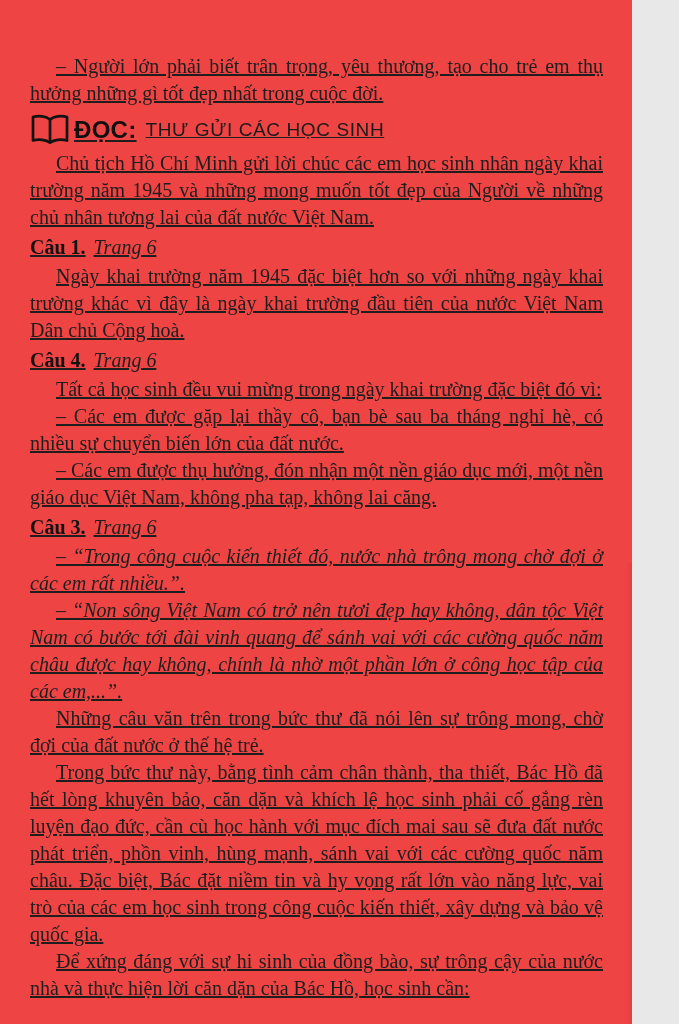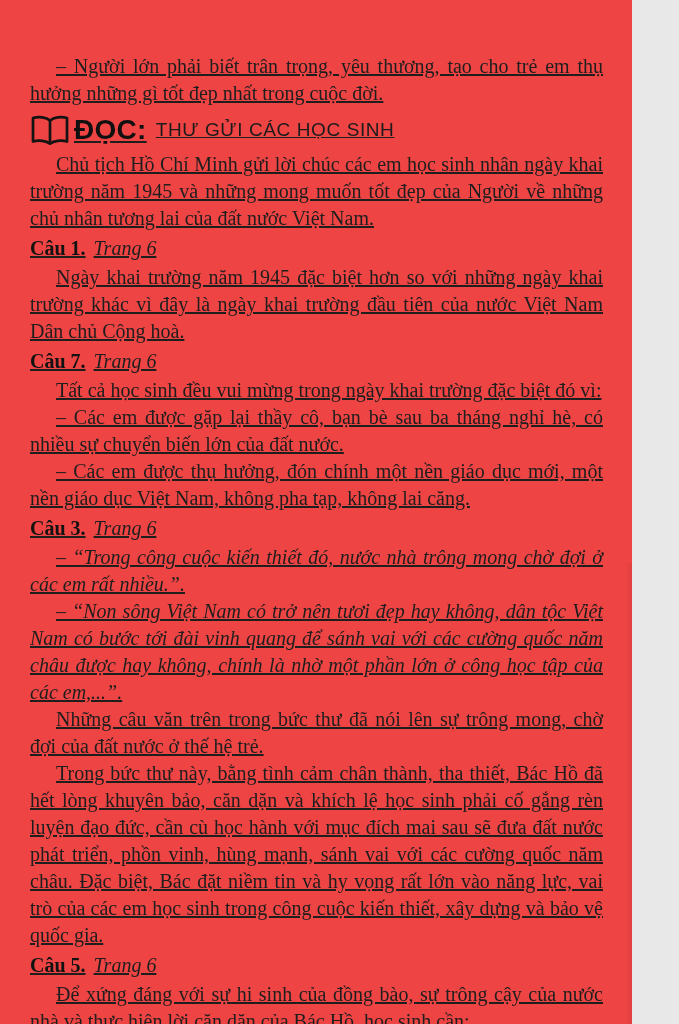--- a/index.html
+++ b/index.html
@@ -37,21 +37,21 @@
     margin: 7px 0 5px 0;
     font-family: "Liberation Sans", "DejaVu Sans", sans-serif;
   }
   .book {
     width: 40px;
     height: 31px;
     flex: 0 0 auto;
     display: inline-block;
   }
   .doc-label {
-    font-size: 28px;
+    font-size: 24px;
     font-weight: 700;
     color: #101010;
     margin: 0 9px 0 4px;
     letter-spacing: 0.3px;
   }
   .doc-title {
     font-size: 19px;
     font-weight: 400;
     color: #1b1b1b;
     letter-spacing: 0.6px;
@@ -110,31 +110,30 @@
       <span class="doc-label">ĐỌC:</span>
       <span class="doc-title">THƯ GỬI CÁC HỌC SINH</span>
     </div>
 
 
     <p class="body">Chủ tịch Hồ Chí Minh gửi lời chúc các em học sinh nhân ngày khai trường năm 1945 và những mong muốn tốt đẹp của Người về những chủ nhân tương lai của đất nước Việt Nam.</p>
 
     <p class="body qhead"><span class="qlabel">Câu 1.</span><span class="qref">Trang 6</span></p>
     <p class="body">Ngày khai trường năm 1945 đặc biệt hơn so với những ngày khai trường khác vì đây là ngày khai trường đầu tiên của nước Việt Nam Dân chủ Cộng hoà.</p>
 
-    <p class="body qhead"><span class="qlabel">Câu 7.</span><span class="qref">Trang 6</span></p>
+    <p class="body qhead"><span class="qlabel">Câu 4.</span><span class="qref">Trang 6</span></p>
     <p class="body">Tất cả học sinh đều vui mừng trong ngày khai trường đặc biệt đó vì:</p>
     <p class="body">– Các em được gặp lại thầy cô, bạn bè sau ba tháng nghỉ hè, có nhiều sự chuyển biến lớn của đất nước.</p>
-    <p class="body">– Các em được thụ hưởng, đón chính một nền giáo dục mới, một nền giáo dục Việt Nam, không pha tạp, không lai căng.</p>
+    <p class="body">– Các em được thụ hưởng, đón nhận một nền giáo dục mới, một nền giáo dục Việt Nam, không pha tạp, không lai căng.</p>
 
     <p class="body qhead"><span class="qlabel">Câu 3.</span><span class="qref">Trang 6</span></p>
     <p class="body it">– “Trong công cuộc kiến thiết đó, nước nhà trông mong chờ đợi ở các em rất nhiều.”.</p>
     <p class="body it">– “Non sông Việt Nam có trở nên tươi đẹp hay không, dân tộc Việt Nam có bước tới đài vinh quang để sánh vai với các cường quốc năm châu được hay không, chính là nhờ một phần lớn ở công học tập của các em,...”.</p>
     <p class="body">Những câu văn trên trong bức thư đã nói lên sự trông mong, chờ đợi của đất nước ở thế hệ trẻ.</p>
 
     <p class="body">Trong bức thư này, bằng tình cảm chân thành, tha thiết, Bác Hồ đã hết lòng khuyên bảo, căn dặn và khích lệ học sinh phải cố gắng rèn luyện đạo đức, cần cù học hành với mục đích mai sau sẽ đưa đất nước phát triển, phồn vinh, hùng mạnh, sánh vai với các cường quốc năm châu. Đặc biệt, Bác đặt niềm tin và hy vọng rất lớn vào năng lực, vai trò của các em học sinh trong công cuộc kiến thiết, xây dựng và bảo vệ quốc gia.</p>
 
-    <p class="body qhead"><span class="qlabel">Câu 5.</span><span class="qref">Trang 6</span></p>
     <p class="body">Để xứng đáng với sự hi sinh của đồng bào, sự trông cậy của nước nhà và thực hiện lời căn dặn của Bác Hồ, học sinh cần:</p>
 
   </div>
 
   <div class="edge"></div>
 </div>
 
 </body></html>

